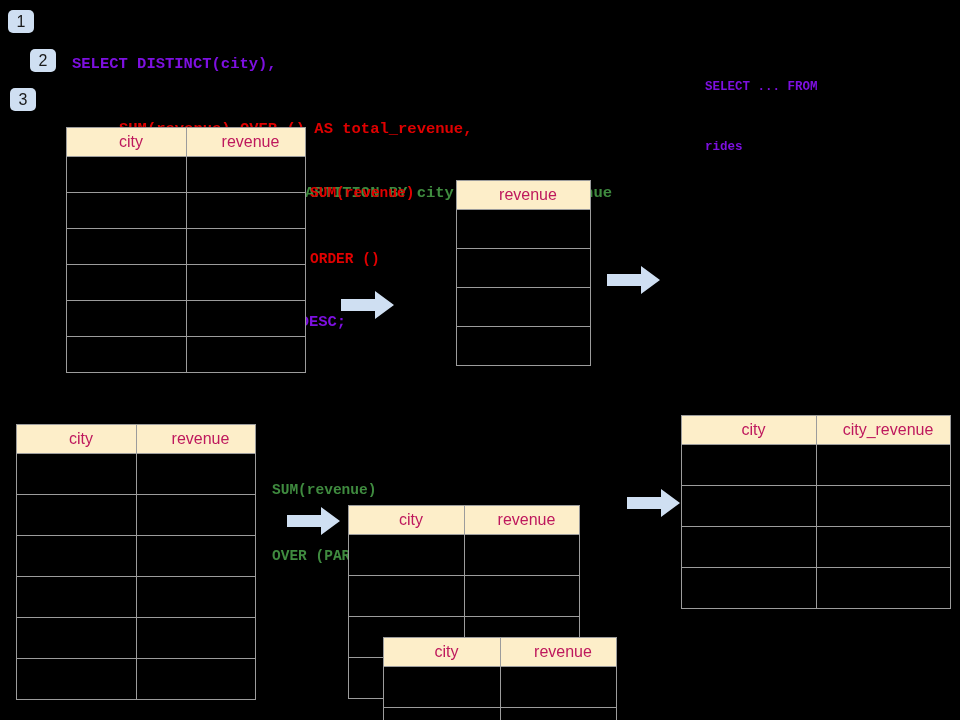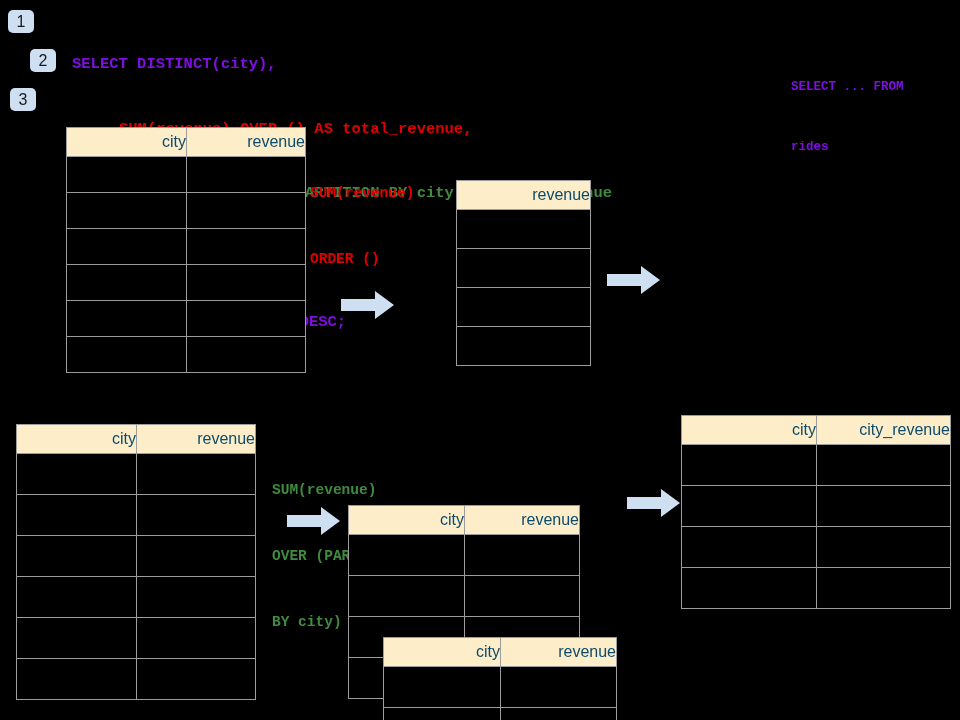--- a/index.html
+++ b/index.html
@@ -69,25 +69,25 @@
     table-layout: fixed;
   }
   .tbl td {
     border: 1px solid #9c9c9c;
     background: #000000;
     padding: 0;
   }
   .tbl th {
     border: 1px solid #9c9c9c;
     background: #fdeec9;
-    color: #0c4a6e;
+    color: #be185d;
     font-family: "Liberation Sans", sans-serif;
     font-weight: normal;
     font-size: 16px;
-    text-align: right;
+    text-align: center;
     padding: 5px 0 5px 9px;
   }
 
   
   .arrow {
     position: absolute;
     display: block;
   }
 </style>
 </head>
@@ -100,34 +100,33 @@
   <div class="badge" style="left:10px; top:88px;">3</div>
 
   <div class="code" style="left:72px; top:11px;">
     <div class="code-line" style="color:#7d10e0;">SELECT DISTINCT(city),</div>
     <div class="code-line" style="color:#e00000; padding-left:47px;">SUM(revenue) OVER () AS total_revenue,</div>
     <div class="code-line" style="color:#3f8b3f; padding-left:47px;">SUM(revenue) OVER (PARTITION BY city) as city_revenue</div>
     <div class="code-line" style="color:#7d10e0; padding-left:23px;">FROM rides</div>
     <div class="code-line" style="color:#7d10e0; padding-left:23px;">ORDER by city_revenue DESC;</div>
   </div>
 
-  <div class="annot-sm" style="left:791px; top:37px; color:#7d10e0;">
+  <div class="annot-sm" style="left:705px; top:37px; color:#7d10e0;">
     <div>SELECT ... FROM</div>
     <div>rides</div>
   </div>
 
   <div class="annot" style="left:310px; top:138px; color:#e00000;">
     <div>SUM(revenue)</div>
     <div>ORDER ()</div>
   </div>
 
   <div class="annot" style="left:272px; top:435px; color:#3f8b3f;">
     <div>SUM(revenue)</div>
     <div>OVER (PARTITION</div>
-    <div>BY city)</div>
   </div>
 
   <table class="tbl" style="left:66px; top:127px; width:239px;">
     <colgroup>
         <col style="width:120px;">
         <col style="width:119px;">
       </colgroup>
     <thead>
       <tr>
         <th>city</th>

